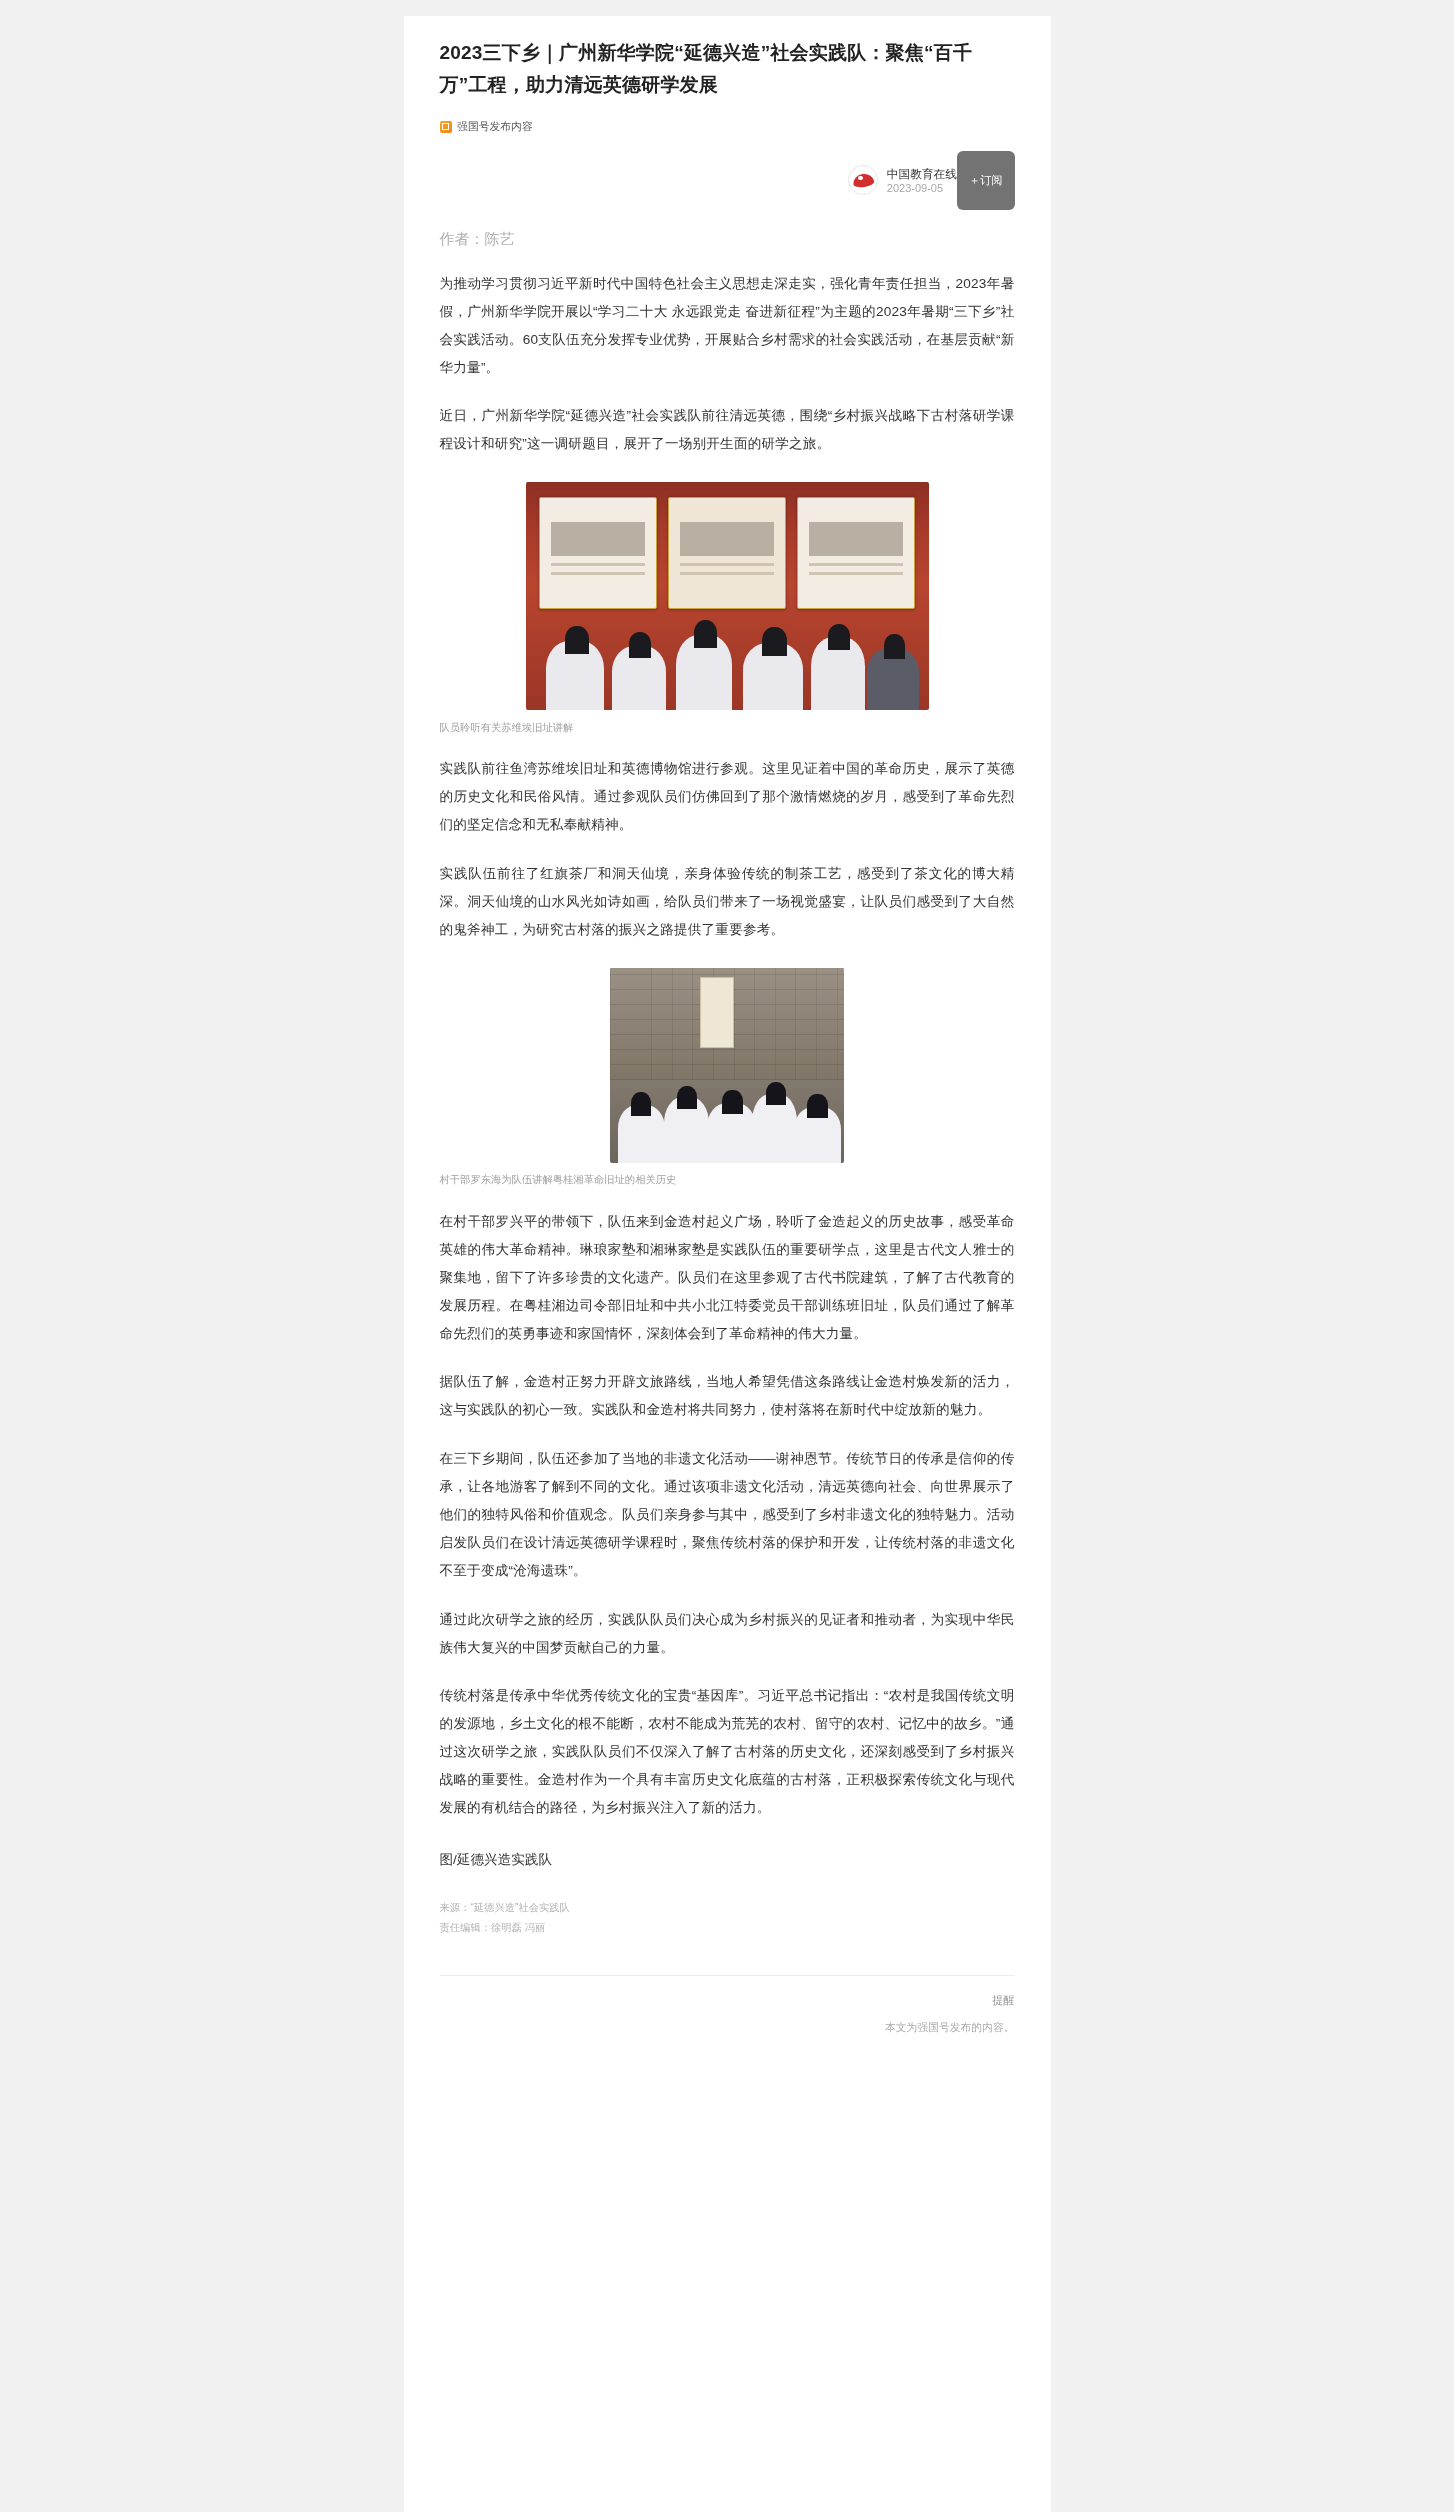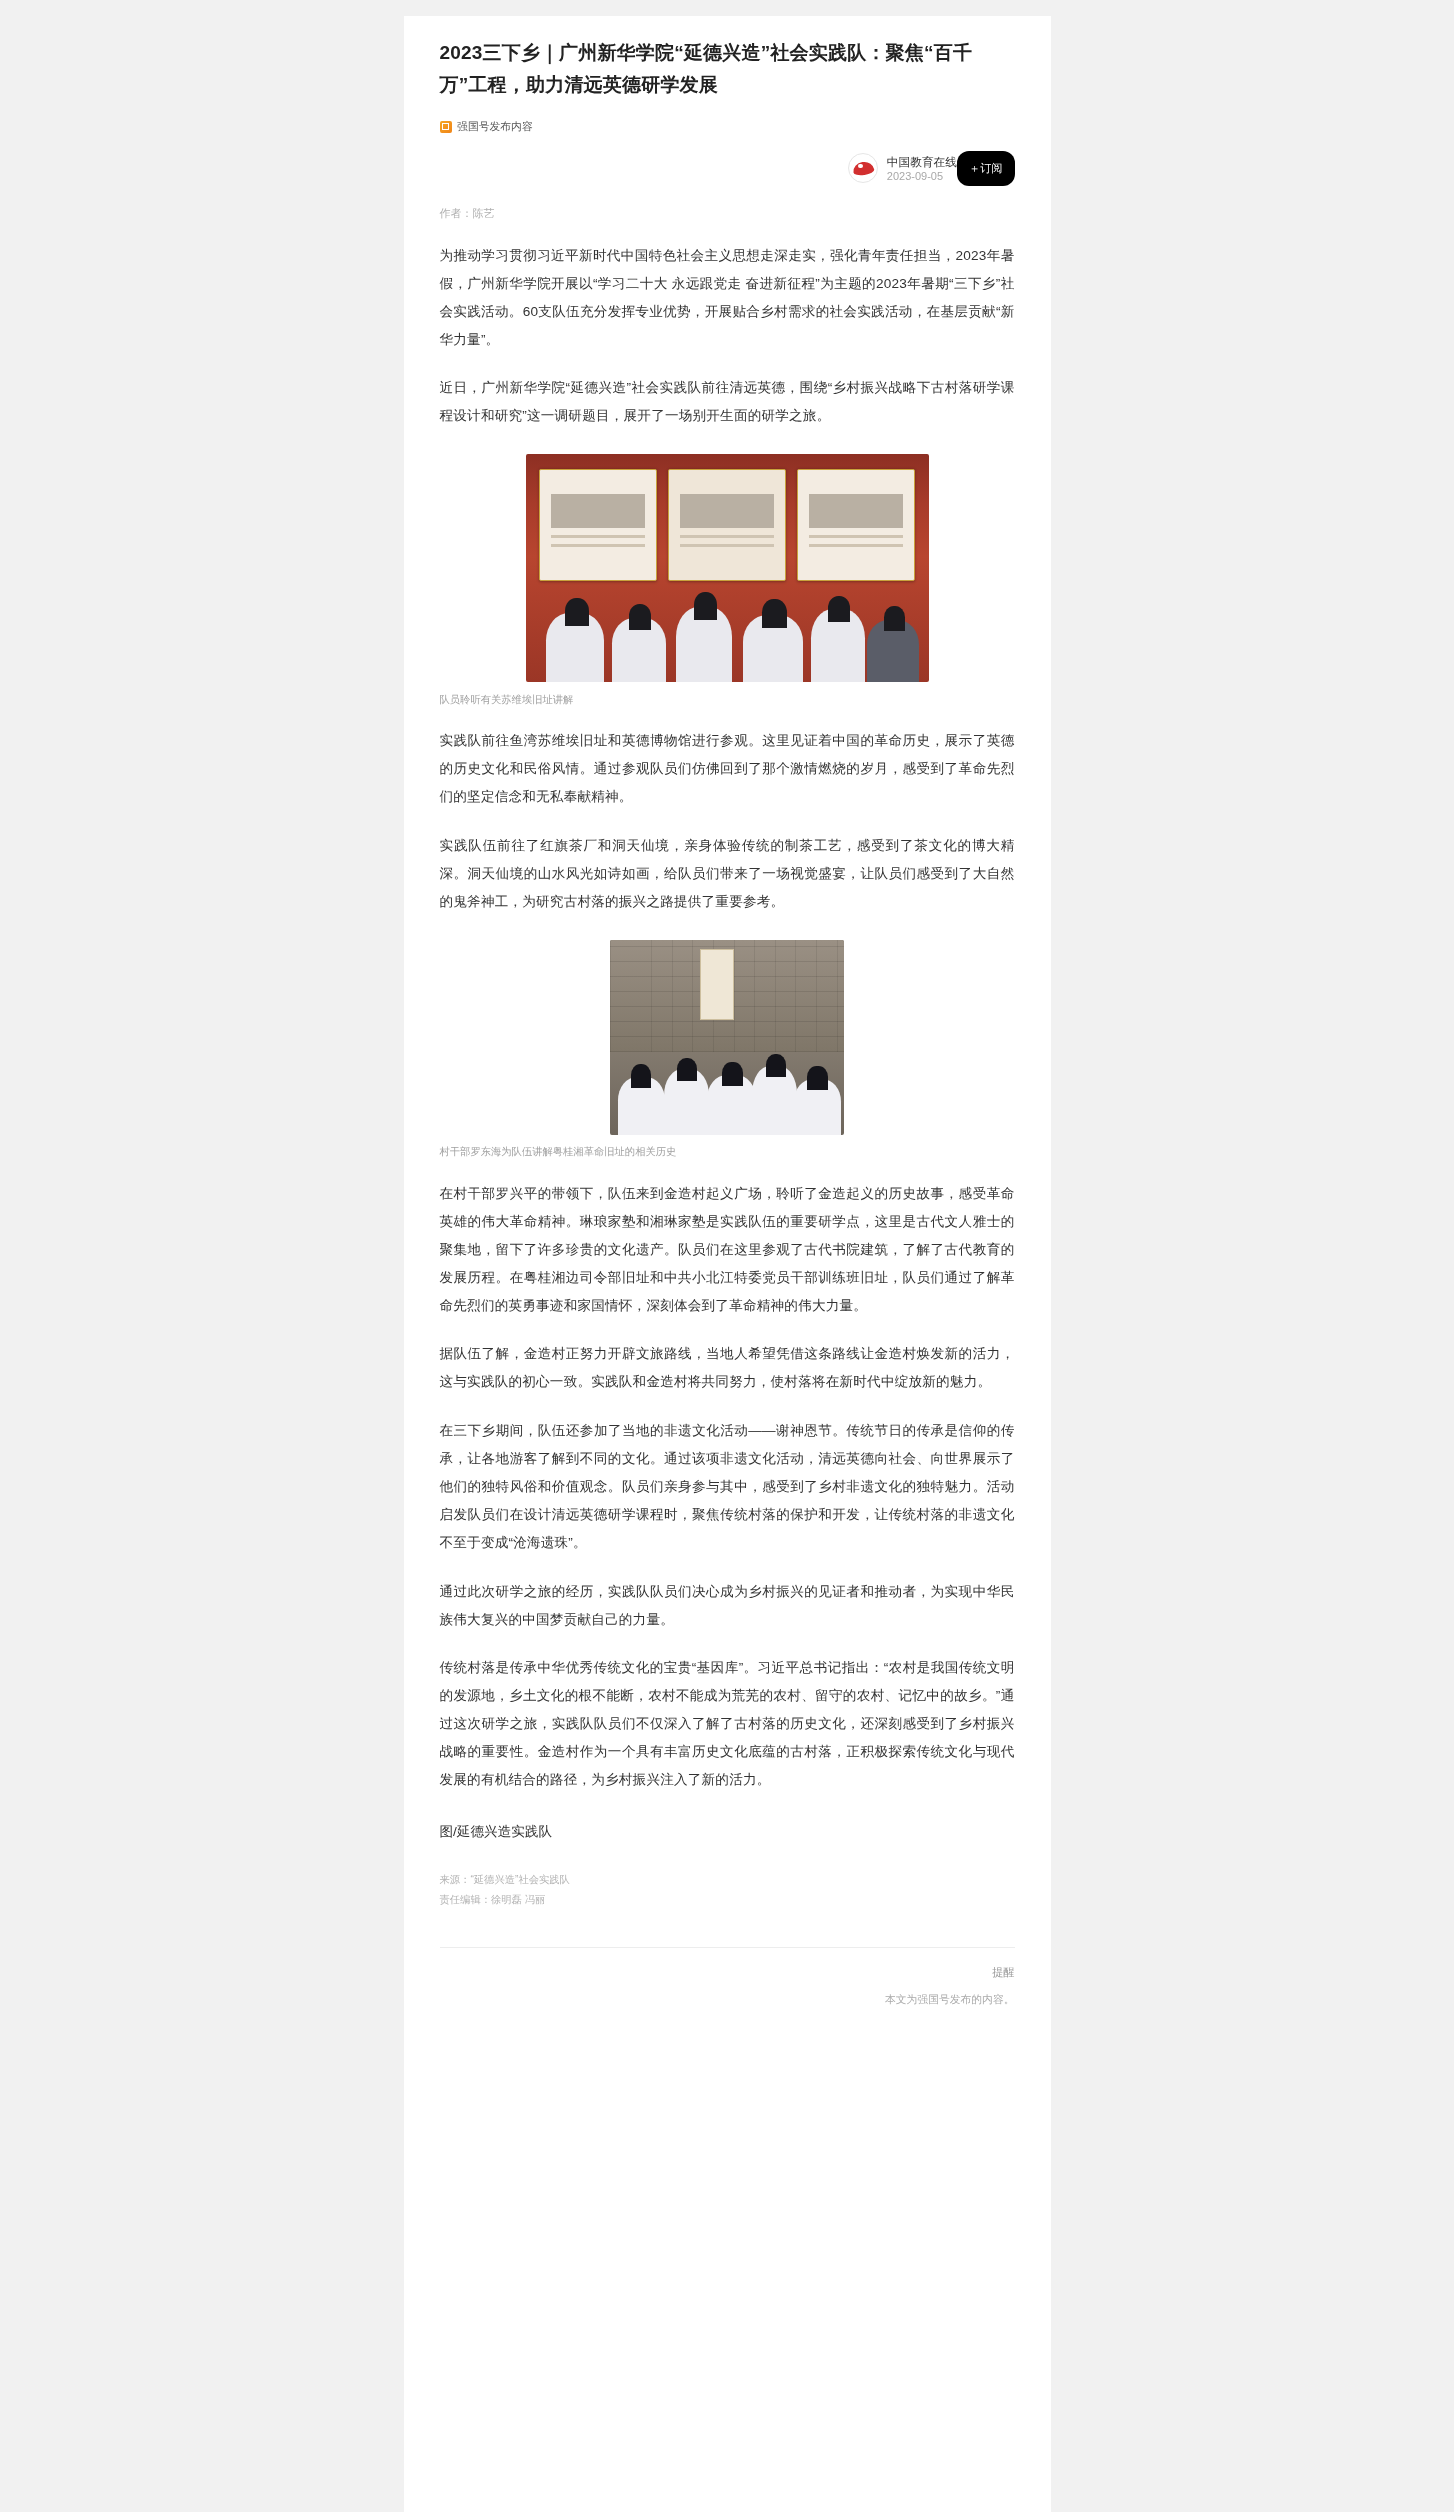--- a/index.html
+++ b/index.html
@@ -101,31 +101,31 @@
     font-size: 11.7px;
     color: #333333;
     line-height: 15px;
   }
   .author-date {
     font-size: 11px;
     color: #a8a8a8;
     line-height: 14px;
   }
   .subscribe-btn {
-    background: #000000;
+    background: #737373;
     color: #ffffff;
     font-size: 11.2px;
     border: none;
-    border-radius: 12px;
-    padding: 11px 12px;
+    border-radius: 6px;
+    padding: 23px 12px;
     cursor: pointer;
     line-height: 13px;
   }
   .byline {
-    font-size: 11px;
+    font-size: 15px;
     color: #b0b0b0;
     margin-top: 20.6px;
   }
   p.body {
     font-size: 13.6px;
     line-height: 28px;
     color: #333333;
     margin: 20.6px 0 0 0;
     text-align: justify;
     letter-spacing: 0.2px;

